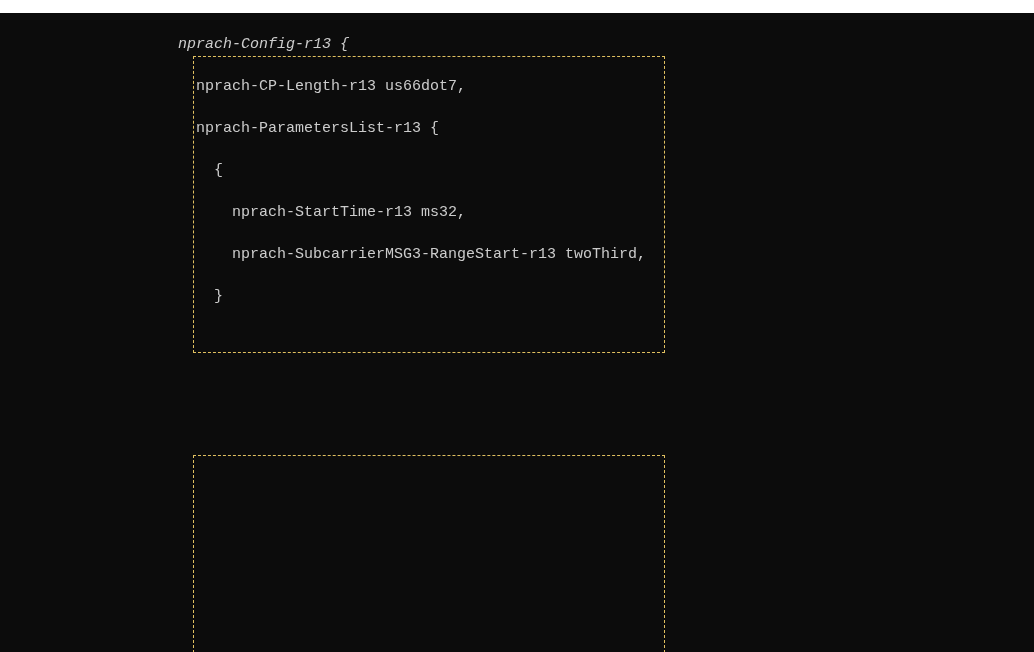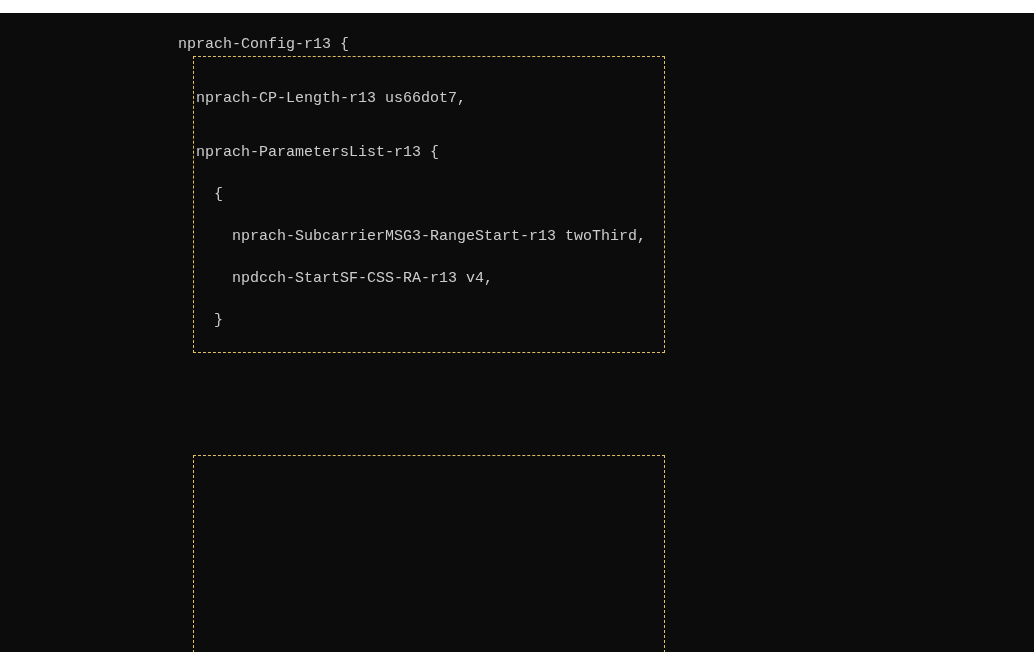--- a/index.html
+++ b/index.html
@@ -2,38 +2,38 @@
 <html><head>
 <meta charset="utf-8">
 <style>
   html,body{margin:0;padding:0;background:#fff;}
   .page{width:1034px;height:652px;position:relative;background:#fff;}
   .topstrip{height:13px;background:#fff;width:100%;}
   .term{position:absolute;top:13px;left:0;right:0;bottom:0;background:#0c0c0c;
         font-family:Consolas,'Courier New',monospace;font-size:15px;line-height:21px;
         color:#cccccc;overflow:hidden;}
   .code{position:relative;padding-left:178px;padding-top:0;white-space:pre;}
-  .ind1{padding-left:0;}
-  .ind2{padding-left:18px;margin-top:12px;}
+  .ind1{padding-left:0;font-style:italic;}
+  .ind2{padding-left:18px;}
   .ind3{padding-left:36px;}
   .ind4{padding-left:54px;}
   .box{position:absolute;border:1px dashed #e0c060;pointer-events:none;}
 </style>
 </head>
 <body>
 <div class="page">
  <div class="topstrip"></div>
  <div class="term">
   <div class="code">
 <div class="ind1"><span>nprach-Config-r13 {</span></div>
 <div class="ind2"><span>nprach-CP-Length-r13 us66dot7,</span></div>
 <div class="ind2"><span>nprach-ParametersList-r13 {</span></div>
 <div class="ind3"><span>{</span></div>
+<div class="ind4"><span>nprach-StartTime-r13 ms32,</span></div>
 <div class="ind4"><span>nprach-SubcarrierMSG3-RangeStart-r13 twoThird,</span></div>
-<div class="ind4"><span>npdcch-StartSF-CSS-RA-r13 v4,</span></div>
 <div class="ind3"><span>}</span></div>
 
 
 
 
 
 
 
 
 

